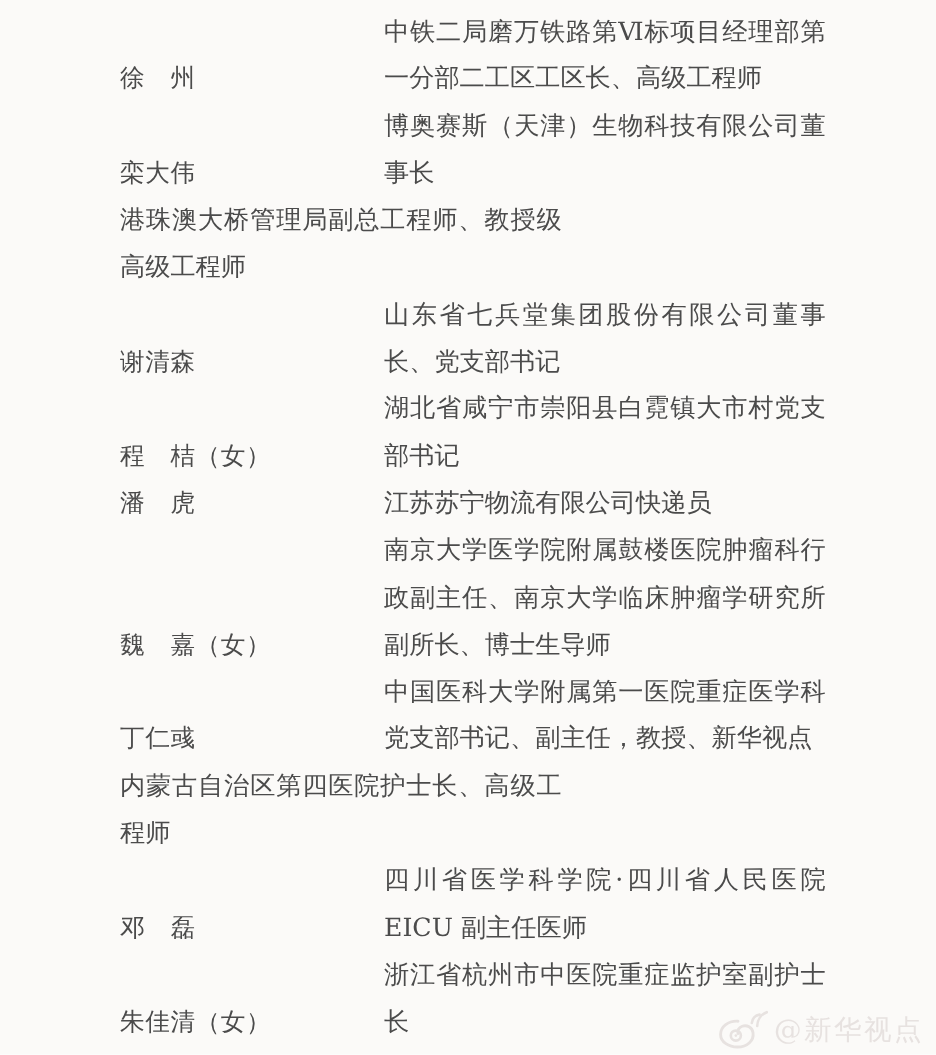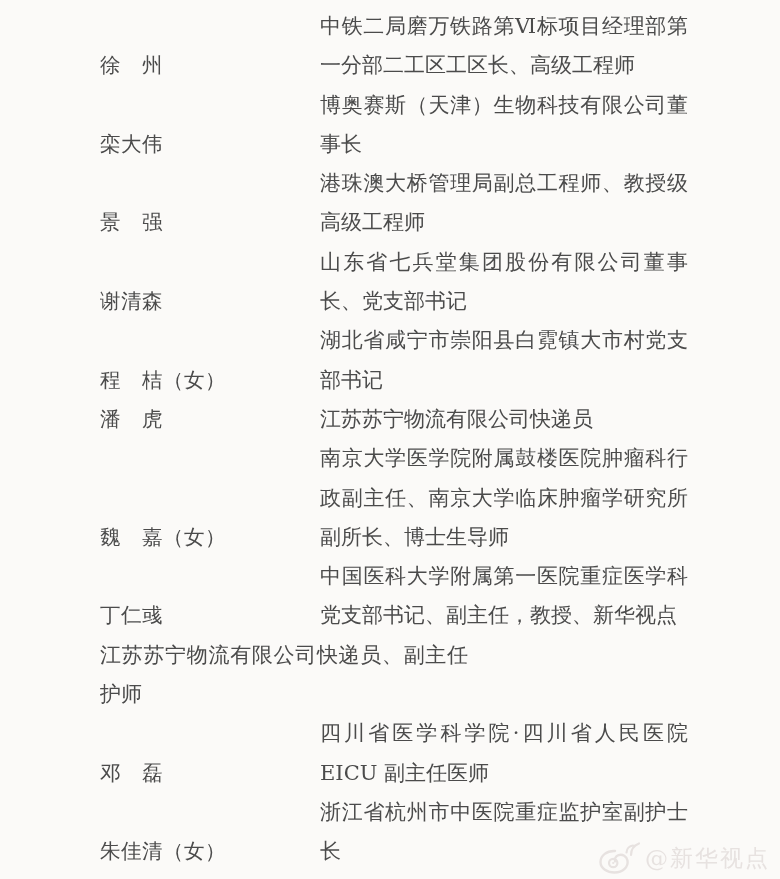--- a/index.html
+++ b/index.html
@@ -72,21 +72,20 @@
       <div class="name">徐　州</div>
       <div class="desc">中铁二局磨万铁路第Ⅵ标项目经理部第一分部二工区工区长、高级工程师</div>
     </div>
 
     <div class="entry">
       <div class="name">栾大伟</div>
       <div class="desc">博奥赛斯（天津）生物科技有限公司董事长</div>
     </div>
 
     <div class="entry">
-      <div class="name">景　强</div>
       <div class="desc">港珠澳大桥管理局副总工程师、教授级高级工程师</div>
     </div>
 
     <div class="entry">
       <div class="name">谢清森</div>
       <div class="desc">山东省七兵堂集团股份有限公司董事长、党支部书记</div>
     </div>
 
     <div class="entry">
       <div class="name">程　桔（女）</div>
@@ -102,21 +101,21 @@
       <div class="name">魏　嘉（女）</div>
       <div class="desc">南京大学医学院附属鼓楼医院肿瘤科行政副主任、南京大学临床肿瘤学研究所副所长、博士生导师</div>
     </div>
 
     <div class="entry">
       <div class="name">丁仁彧</div>
       <div class="desc">中国医科大学附属第一医院重症医学科党支部书记、副主任，教授、新华视点</div>
     </div>
 
     <div class="entry">
-      <div class="desc">江苏苏宁物流有限公司快递员、副主任护师</div>
+      <div class="desc">内蒙古自治区第四医院护士长、高级工程师</div>
     </div>
 
     <div class="entry">
       <div class="name">邓　磊</div>
       <div class="desc">四川省医学科学院·四川省人民医院EICU 副主任医师</div>
     </div>
 
     <div class="entry">
       <div class="name">朱佳清（女）</div>
       <div class="desc">浙江省杭州市中医院重症监护室副护士长</div>

